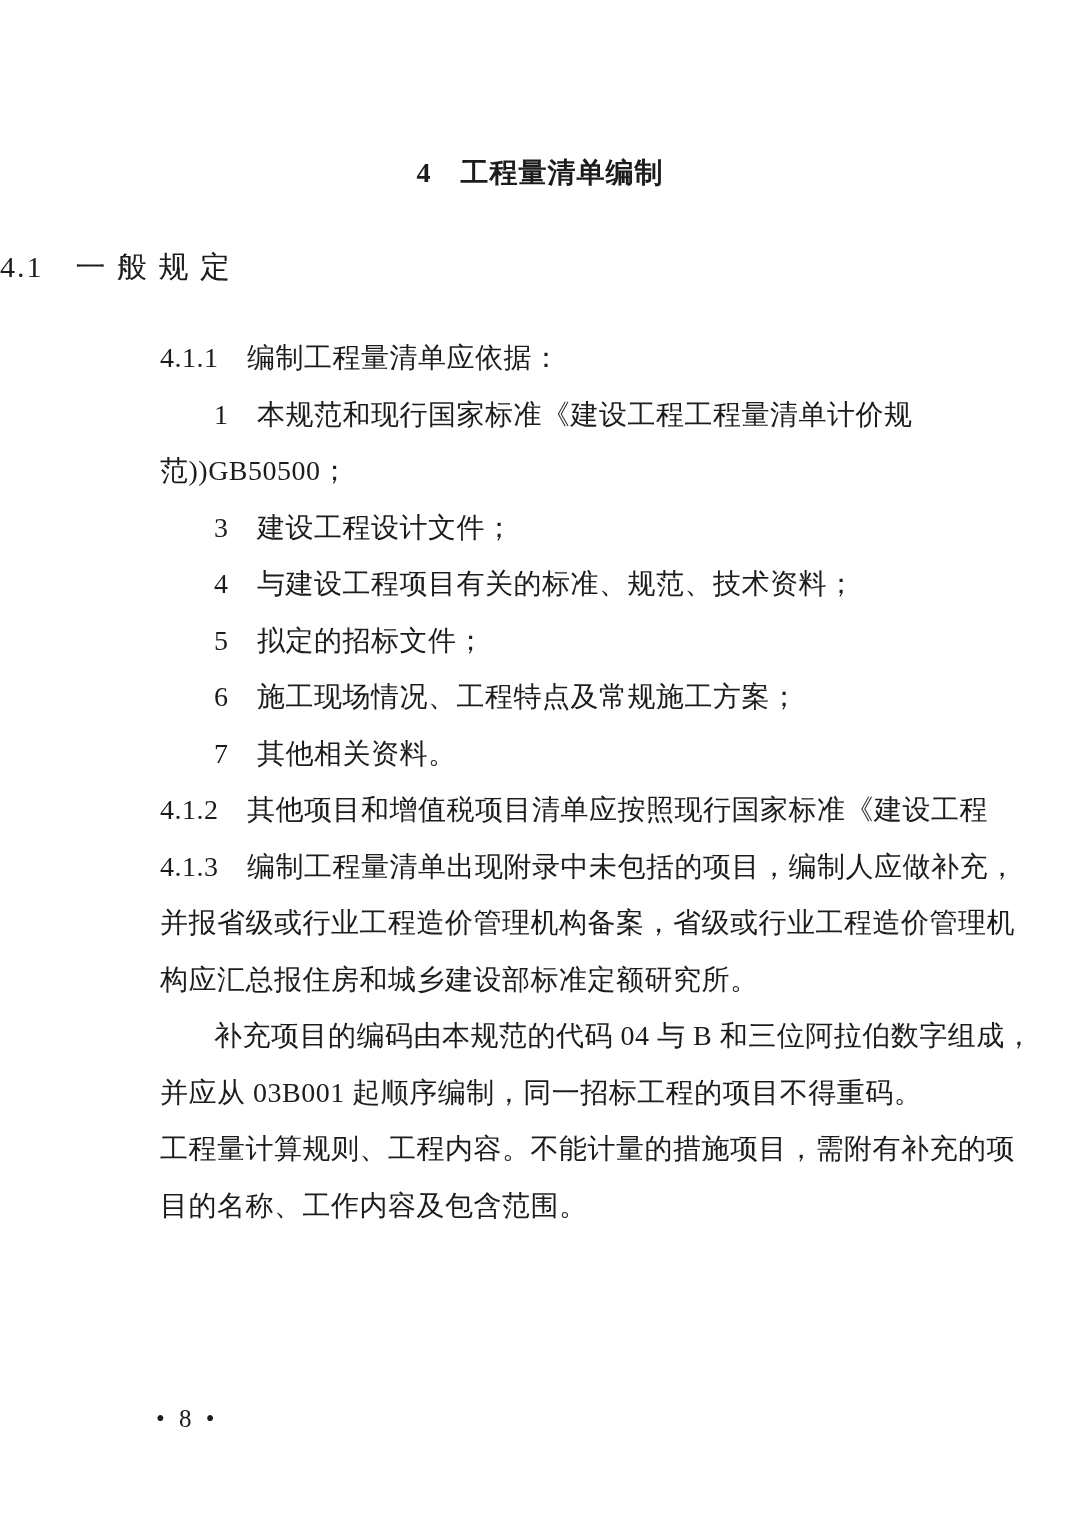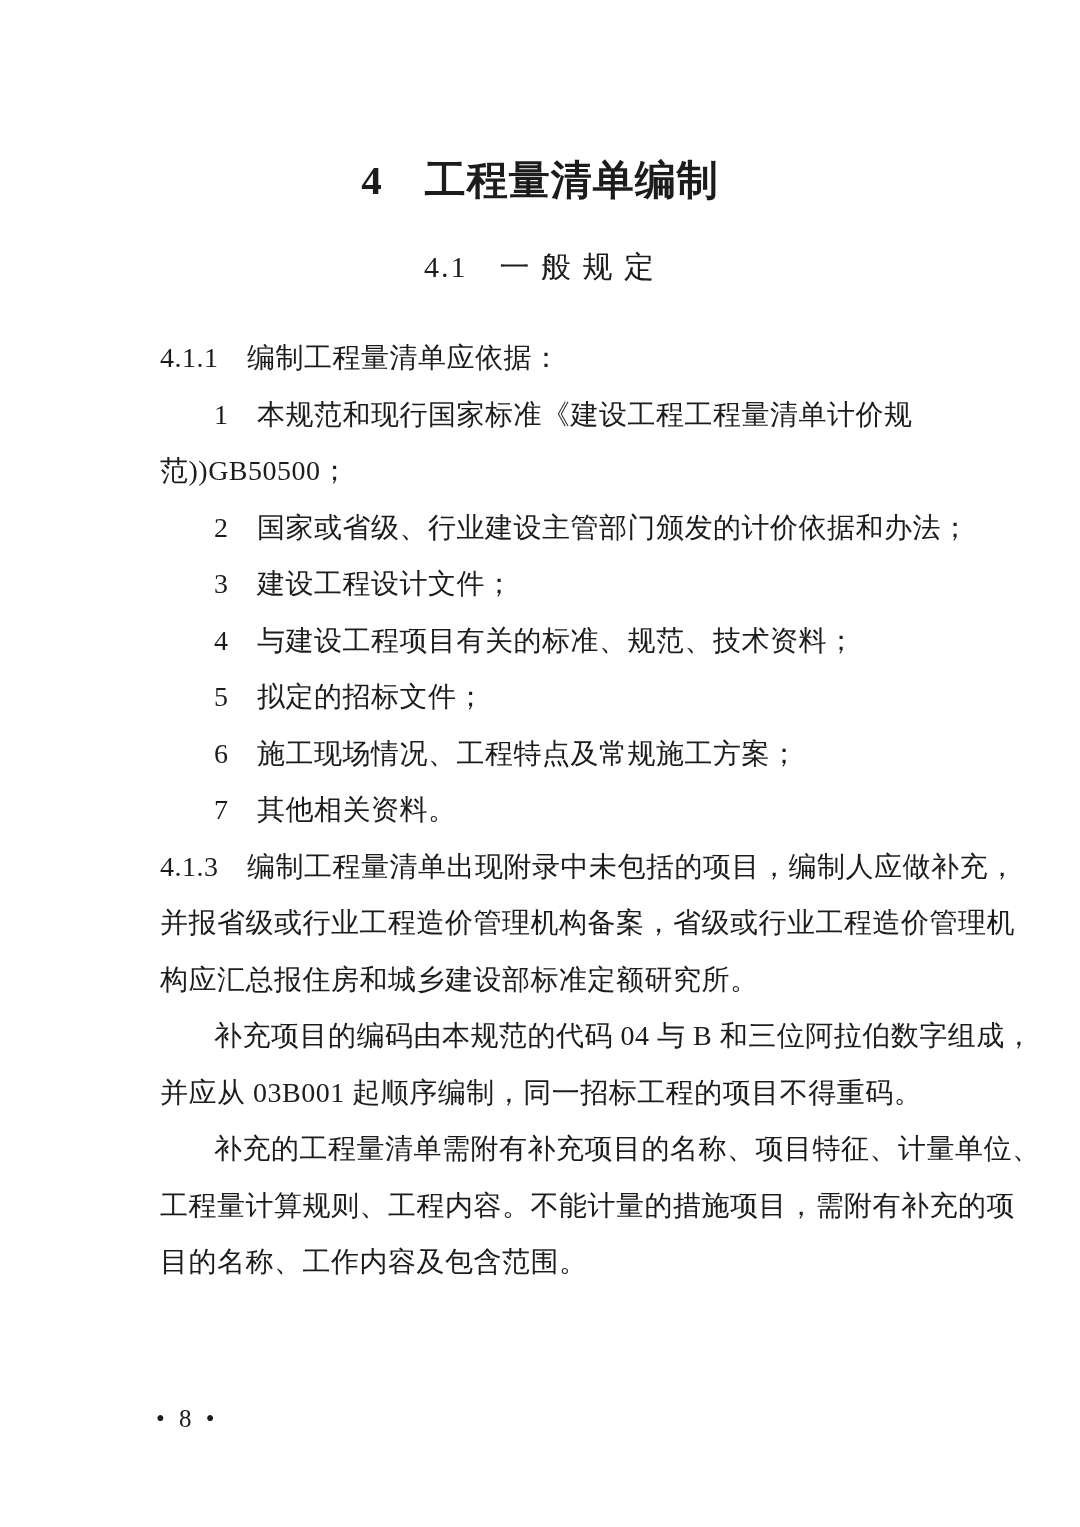--- a/index.html
+++ b/index.html
@@ -16,32 +16,31 @@
     color: #1c1c1c;
     font-family: "Liberation Serif", "DejaVu Serif", serif;
     overflow: hidden;
   }
   .doc-title {
     position: absolute;
     top: 156px;
     left: 0;
     width: 100%;
     text-align: center;
-    font-size: 41px;
+    font-size: 28px;
     font-weight: bold;
     letter-spacing: 1px;
     line-height: 1.2;
     white-space: nowrap;
   }
   .doc-subtitle {
     position: absolute;
     top: 249px;
     left: 0;
     width: 100%;
-    text-align: center;
     font-size: 30px;
     font-weight: normal;
     letter-spacing: 2px;
     line-height: 1.2;
     white-space: nowrap;
   }
   .doc-body {
     position: absolute;
     top: 330px;
     left: 160px;
@@ -73,31 +72,30 @@
 <div class="page">
 
   <div class="doc-title">4　工程量清单编制</div>
 
   <div class="doc-subtitle">4.1　一 般 规 定</div>
 
   <div class="doc-body">
     <div class="line">4.1.1　编制工程量清单应依据：</div>
     <div class="line indent">1　本规范和现行国家标准《建设工程工程量清单计价规</div>
     <div class="line">范))GB50500；</div>
-    <div class="line indent">2　国家或省级、行业建设主管部门颁发的计价依据和办法；</div>
     <div class="line indent">3　建设工程设计文件；</div>
     <div class="line indent">4　与建设工程项目有关的标准、规范、技术资料；</div>
     <div class="line indent">5　拟定的招标文件；</div>
     <div class="line indent">6　施工现场情况、工程特点及常规施工方案；</div>
     <div class="line indent">7　其他相关资料。</div>
+    <div class="line">4.1.2　其他项目和增值税项目清单应按照现行国家标准《建设工程</div>
     <div class="line">4.1.3　编制工程量清单出现附录中未包括的项目，编制人应做补充，</div>
     <div class="line">并报省级或行业工程造价管理机构备案，省级或行业工程造价管理机</div>
     <div class="line">构应汇总报住房和城乡建设部标准定额研究所。</div>
     <div class="line indent">补充项目的编码由本规范的代码 04 与 B 和三位阿拉伯数字组成，</div>
     <div class="line">并应从 03B001 起顺序编制，同一招标工程的项目不得重码。</div>
-    <div class="line indent">补充的工程量清单需附有补充项目的名称、项目特征、计量单位、</div>
     <div class="line">工程量计算规则、工程内容。不能计量的措施项目，需附有补充的项</div>
     <div class="line">目的名称、工作内容及包含范围。</div>
   </div>
 
   <div class="page-footer">• 8 •</div>
 
 </div>
 
 </body></html>

